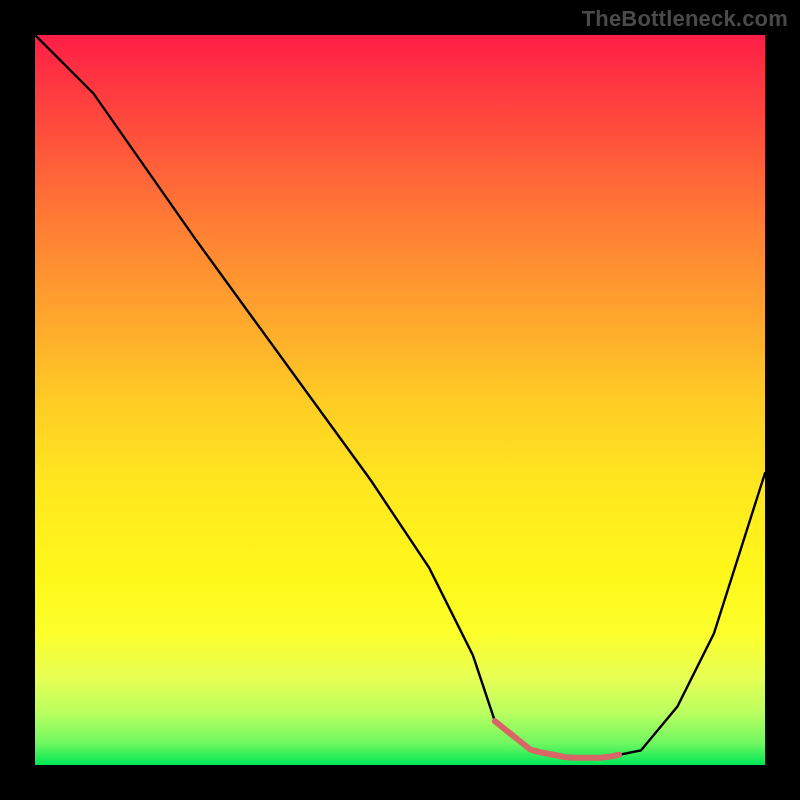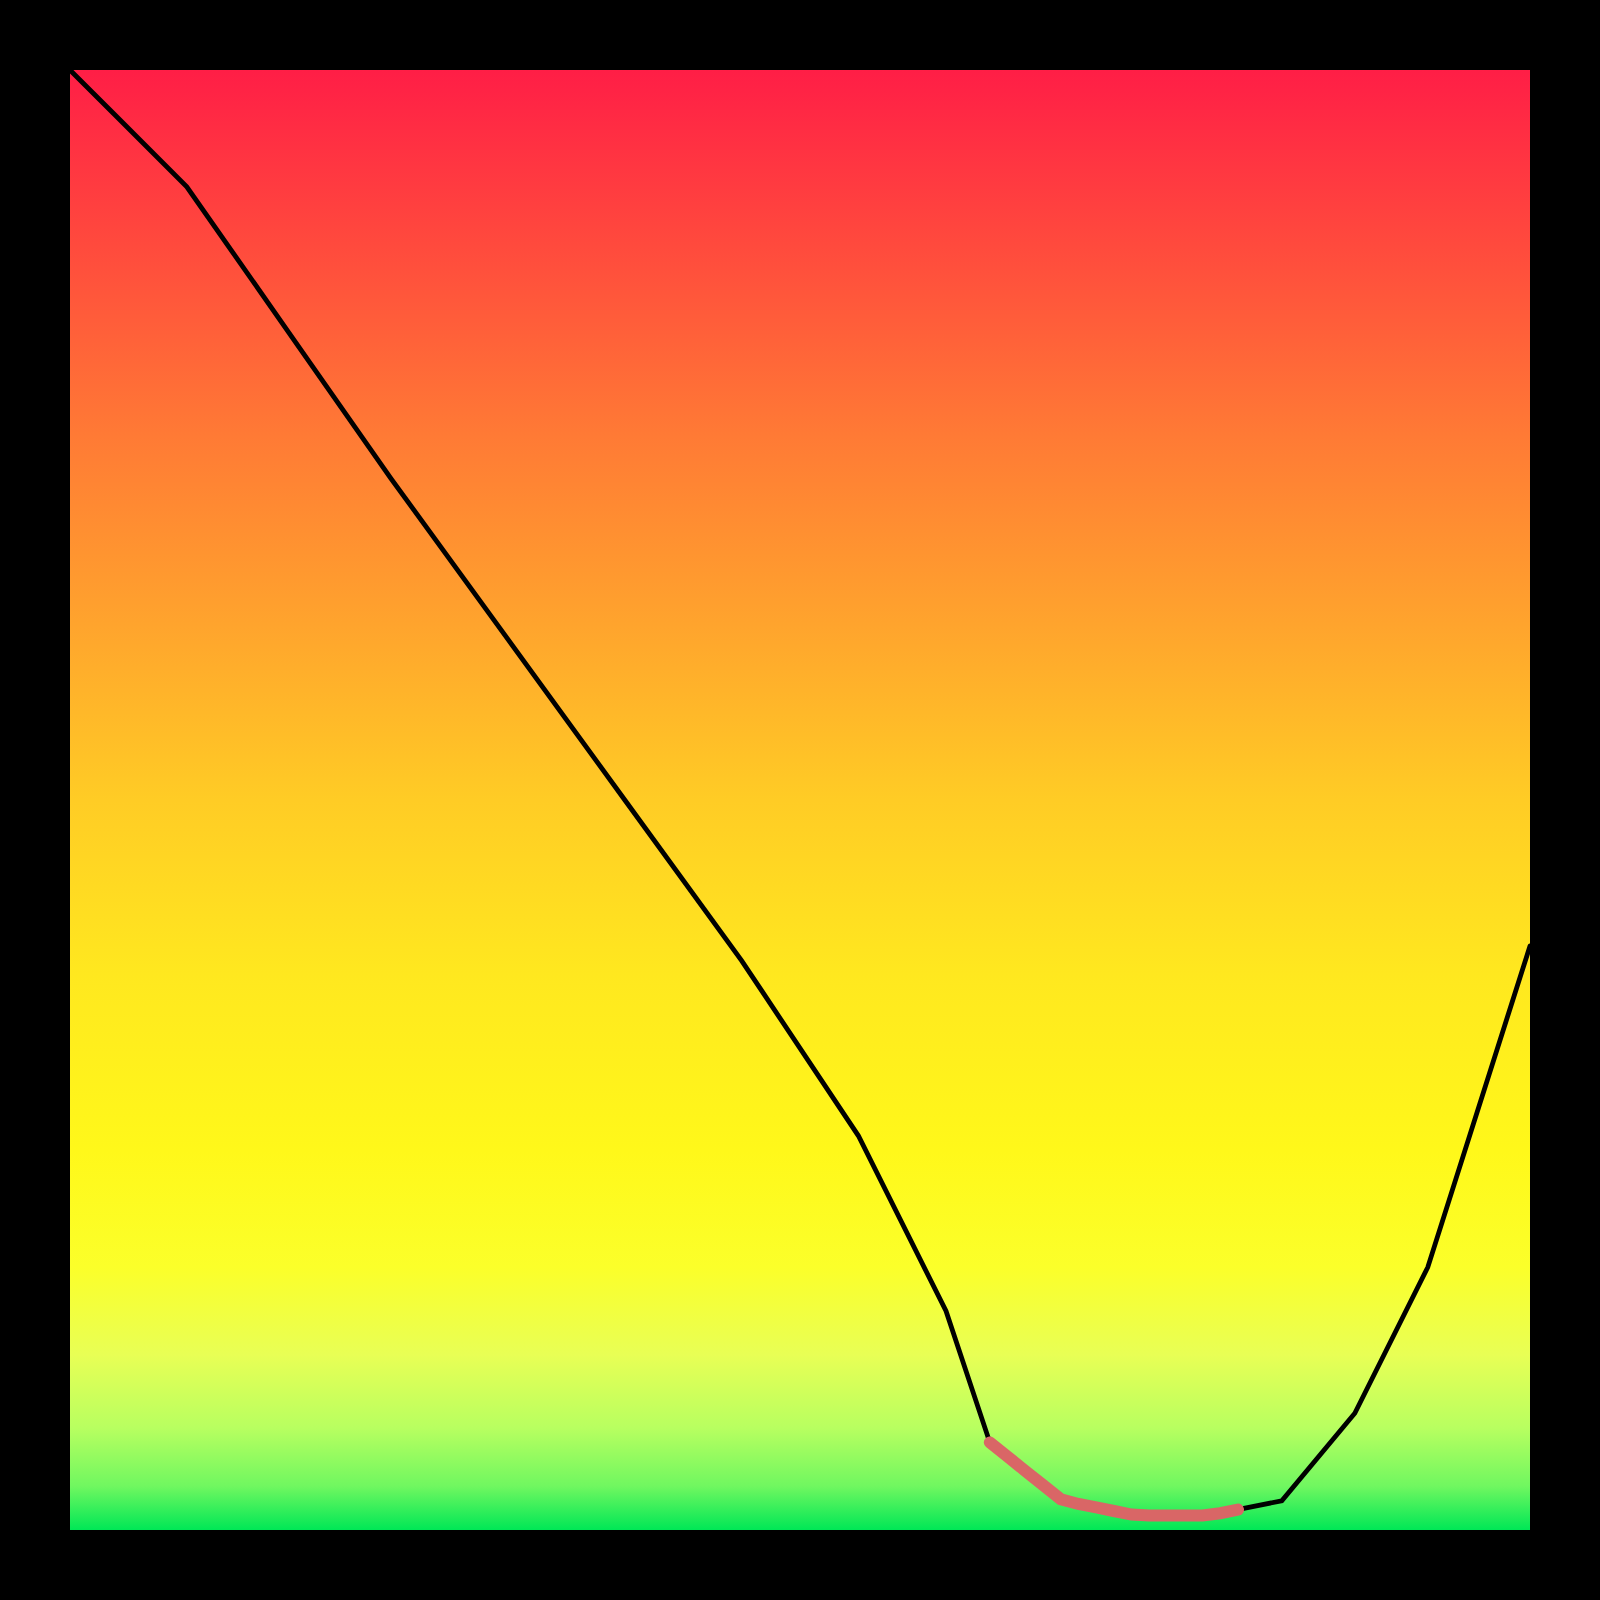--- a/index.html
+++ b/index.html
@@ -54,20 +54,21 @@
     left: 0;
     top: 0;
     width: 730px;
     height: 730px;
   }
 </style>
 </head>
 <body>
 
 <div class="chart-wrap">
+  <div class="watermark">TheBottleneck.com</div>
 
   <div class="plot-area">
     <svg class="curve" viewBox="0 0 730 730" preserveAspectRatio="none">
       <path fill="none" stroke="#000" stroke-width="2.4" stroke-linecap="round" d="M0.0 0.0 L21.9 21.9 L58.4 58.4 L109.5 131.4 L160.6 204.4 L219.0 284.7 L277.4 365.0 L335.8 445.3 L394.2 532.9 L438.0 620.5 L459.9 686.2 L496.4 715.4 L532.9 722.7 L569.4 722.7 L605.9 715.4 L642.4 671.6 L678.9 598.6 L730.0 438.0"></path>
       <path fill="none" stroke="#D96666" stroke-width="6" stroke-linecap="round" d="M459.9 686.2 L468.8 693.3 L477.6 700.4 L486.5 707.5 L495.4 714.6 L504.2 717.0 L513.1 718.7 L521.9 720.5 L530.8 722.3 L539.7 722.7 L548.5 722.7 L557.4 722.7 L566.3 722.7 L575.1 721.6 L584.0 719.8"></path>
     </svg>
   </div>
 </div>
 
 </body></html>

